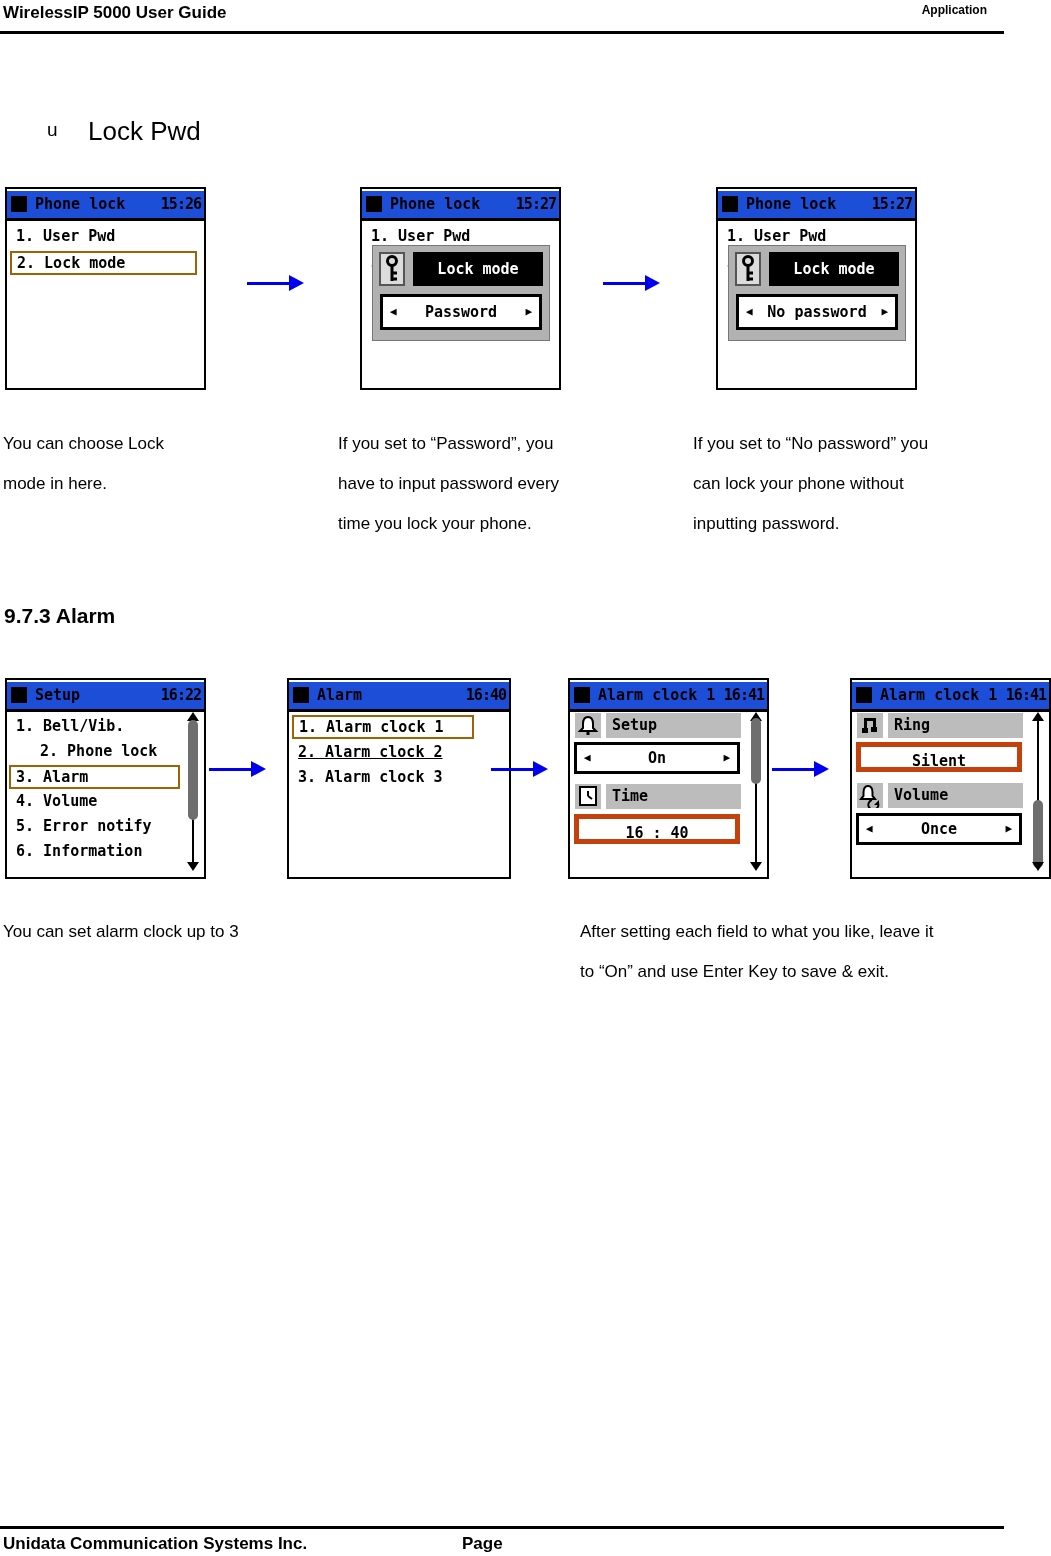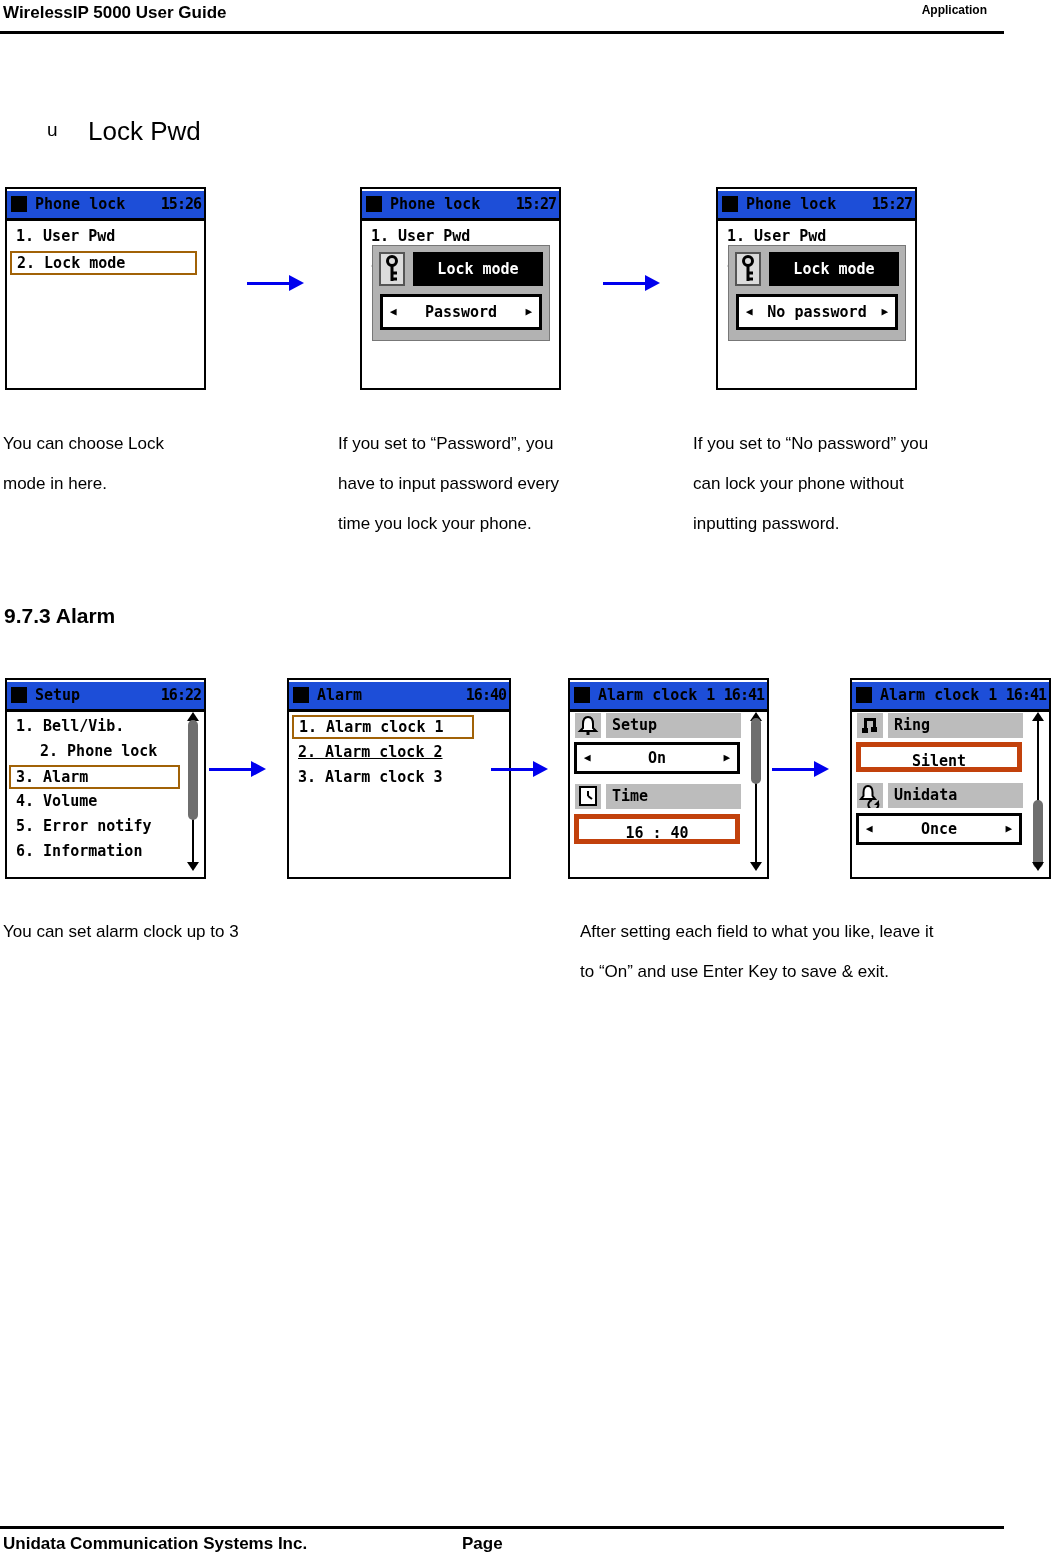--- a/index.html
+++ b/index.html
@@ -250,21 +250,21 @@
     <span>Silent</span>
   </div>
   <div class="ficon" style="top:103px;">
     <svg width="26" height="25" viewBox="0 0 26 25">
         <path d="M11 3 C7.5 3 6.5 6 6.5 9.5 L6.5 13 L4 16 L18 16 L15.5 13 L15.5 9.5 C15.5 6 14.5 3 11 3 Z" fill="#fff" stroke="#000" stroke-width="2"></path>
         <path d="M15 17 a5 5 0 1 0 6 3" fill="none" stroke="#000" stroke-width="2"></path>
         <path d="M22 17 l0 5 l-5 0 Z" fill="#000"></path>
       </svg>
   </div>
   <div class="fbar" style="top:103px;">
-    <span>Unidata</span>
+    <span>Volume</span>
   </div>
   <div class="vbox thick" style="top:133px;">
     <span class="va-l">◀</span>
     <span>Once</span>
     <span class="va-r">▶</span>
   </div>
   <div class="sbar">
     <div class="sb-up"></div>
     <div class="sb-line"></div>
     <div class="sb-thumb" style="top:88px;height:68px;"></div>

